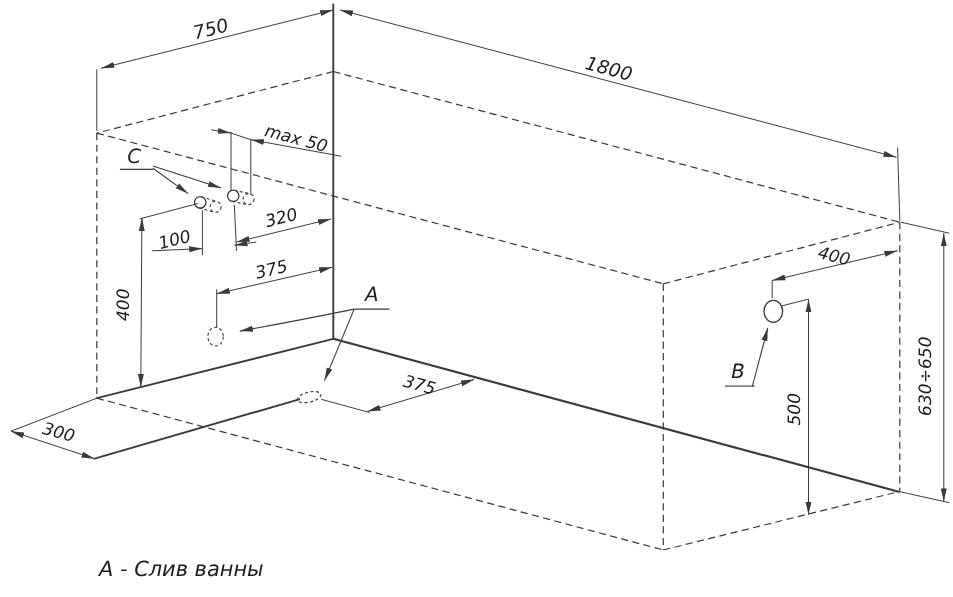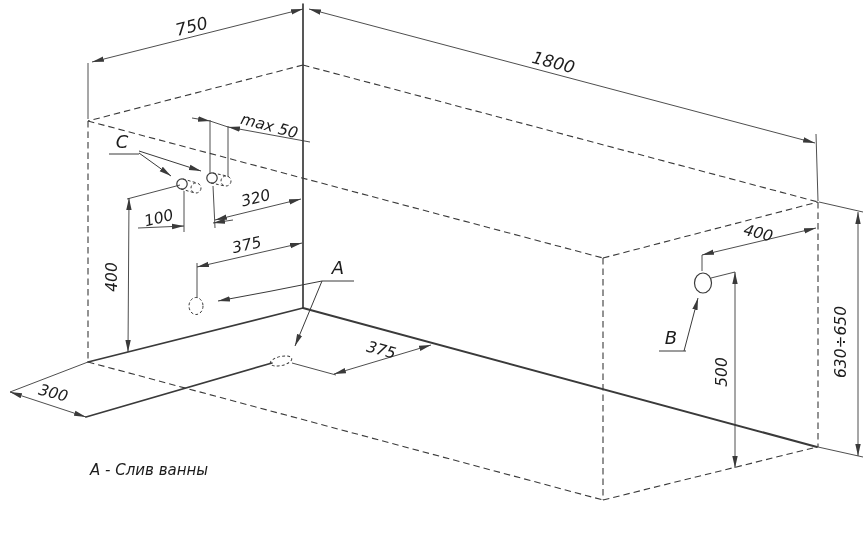--- a/index.html
+++ b/index.html
@@ -18,22 +18,22 @@
   .thin{stroke:var(--line);stroke-width:0.9;fill:none;}
   .lead{stroke:var(--line);stroke-width:1;fill:none;}
   .dash{stroke:var(--line);stroke-width:1.1;fill:none;stroke-dasharray:6.5 4;}
   .cir{stroke:var(--line);stroke-width:1.2;fill:none;}
   .cird{stroke:var(--line);stroke-width:1;fill:none;stroke-dasharray:2.8 2.2;}
   text{fill:var(--text);font-style:italic;font-size:15.5px;text-anchor:middle;
        font-family:"DejaVu Sans",sans-serif;}
   text.big{font-size:17px;}
   text.letter{font-size:18px;}
   .legend{
-    position:absolute;left:90px;top:461px;color:var(--text);
-    font-style:italic;font-size:15px;line-height:18.4px;white-space:nowrap;
+    position:absolute;left:90px;top:509px;color:var(--text);
+    font-style:italic;font-size:19px;line-height:18.4px;white-space:nowrap;
   }
 </style>
 </head>
 <body>
 
 <div class="canvas">
 <svg width="866" height="543" viewBox="0 0 866 543">
   <defs>
     <marker id="ar" markerWidth="12" markerHeight="7" refX="12" refY="3.5" orient="auto-start-reverse" markerUnits="userSpaceOnUse">
       <path d="M12,3.5 L0,0.8 L0,6.2 Z" fill="#3a3a3a"></path>

